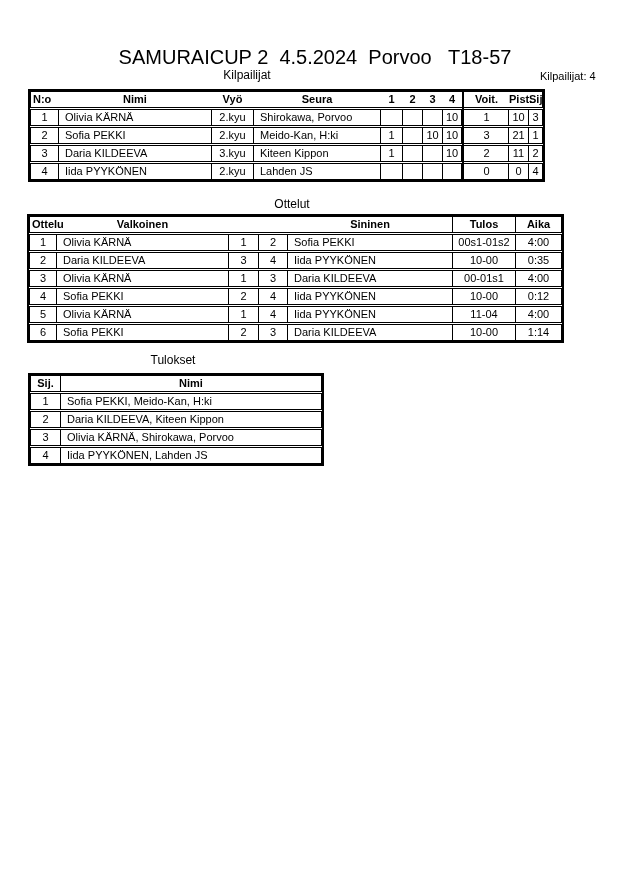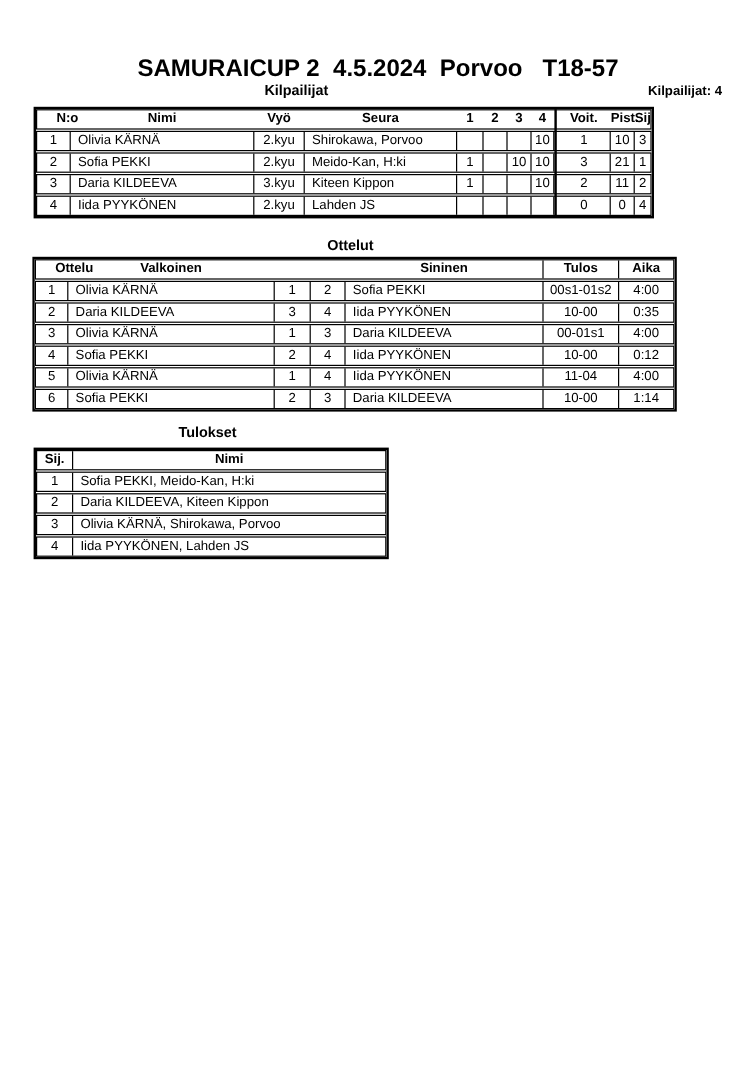--- a/index.html
+++ b/index.html
@@ -1,40 +1,40 @@
 <!DOCTYPE html>
 <html><head>
 <meta charset="utf-8">
 <style>
   html,body{margin:0;padding:0}
   body{
     width:630px;height:891px;position:relative;background:#fff;color:#000;
     font-family:"Liberation Sans","DejaVu Sans",sans-serif;overflow:hidden;
   }
   .abs{position:absolute}
-  #main-title{left:0;top:46px;width:630px;text-align:center;font-size:20px;font-weight:bold;white-space:pre}
-  .sect{font-weight:bold;font-size:12px;text-align:center}
+  #main-title{left:0;top:46px;width:630px;text-align:center;font-size:20px;font-weight:normal;white-space:pre}
+  .sect{font-weight:normal;font-size:12px;text-align:center}
   #lbl-kilpailijat{left:0;top:68px;width:494px}
-  #lbl-count{left:540px;top:70px;font-size:11px;font-weight:bold}
+  #lbl-count{left:540px;top:70px;font-size:11px;font-weight:normal}
   #lbl-ottelut{left:12px;top:197px;width:560px}
   #lbl-tulokset{left:0;top:353px;width:346px}
 
   .tbl{position:absolute;border:2px solid #000;background:#fff}
   #t1{left:28px;top:89px;width:513px}
   #t2{left:27px;top:214px;width:533px}
   #t3{left:28px;top:373px;width:292px}
 
   .row{display:flex;height:17px;border:1px solid #000;margin-bottom:1px;box-sizing:border-box;background:#fff}
   .row:last-child{margin-bottom:0}
   .cell{box-sizing:border-box;font-size:11px;line-height:15px;white-space:nowrap;
         border-right:1px solid #000;flex:0 0 auto;overflow:visible}
   .cell.last{flex:1 1 auto;border-right:none}
   .c{text-align:center}
   .l{text-align:left;padding-left:6px}
-  .pl2{padding-left:16px}
+  .pl2{padding-left:2px}
   .hdr .cell{font-weight:bold;border-right-color:transparent}
   .hdr .cell.sep{border-right-color:#000}
   .sp{border-right:none;background:transparent;padding:0}
 
   
   .t1c0{width:28px}.t1c1{width:153px}.t1c2{width:42px}.t1c3{width:127px}
   .t1c4{width:22px}.t1c5{width:20px}.t1c6{width:20px}.t1c7{width:19px}
   .t1sp{width:3px}.t1c8{width:44px}.t1c9{width:20px}
   
   #t1 .divider{position:absolute;left:432px;top:0;bottom:0;width:2px;background:#000;z-index:2}

